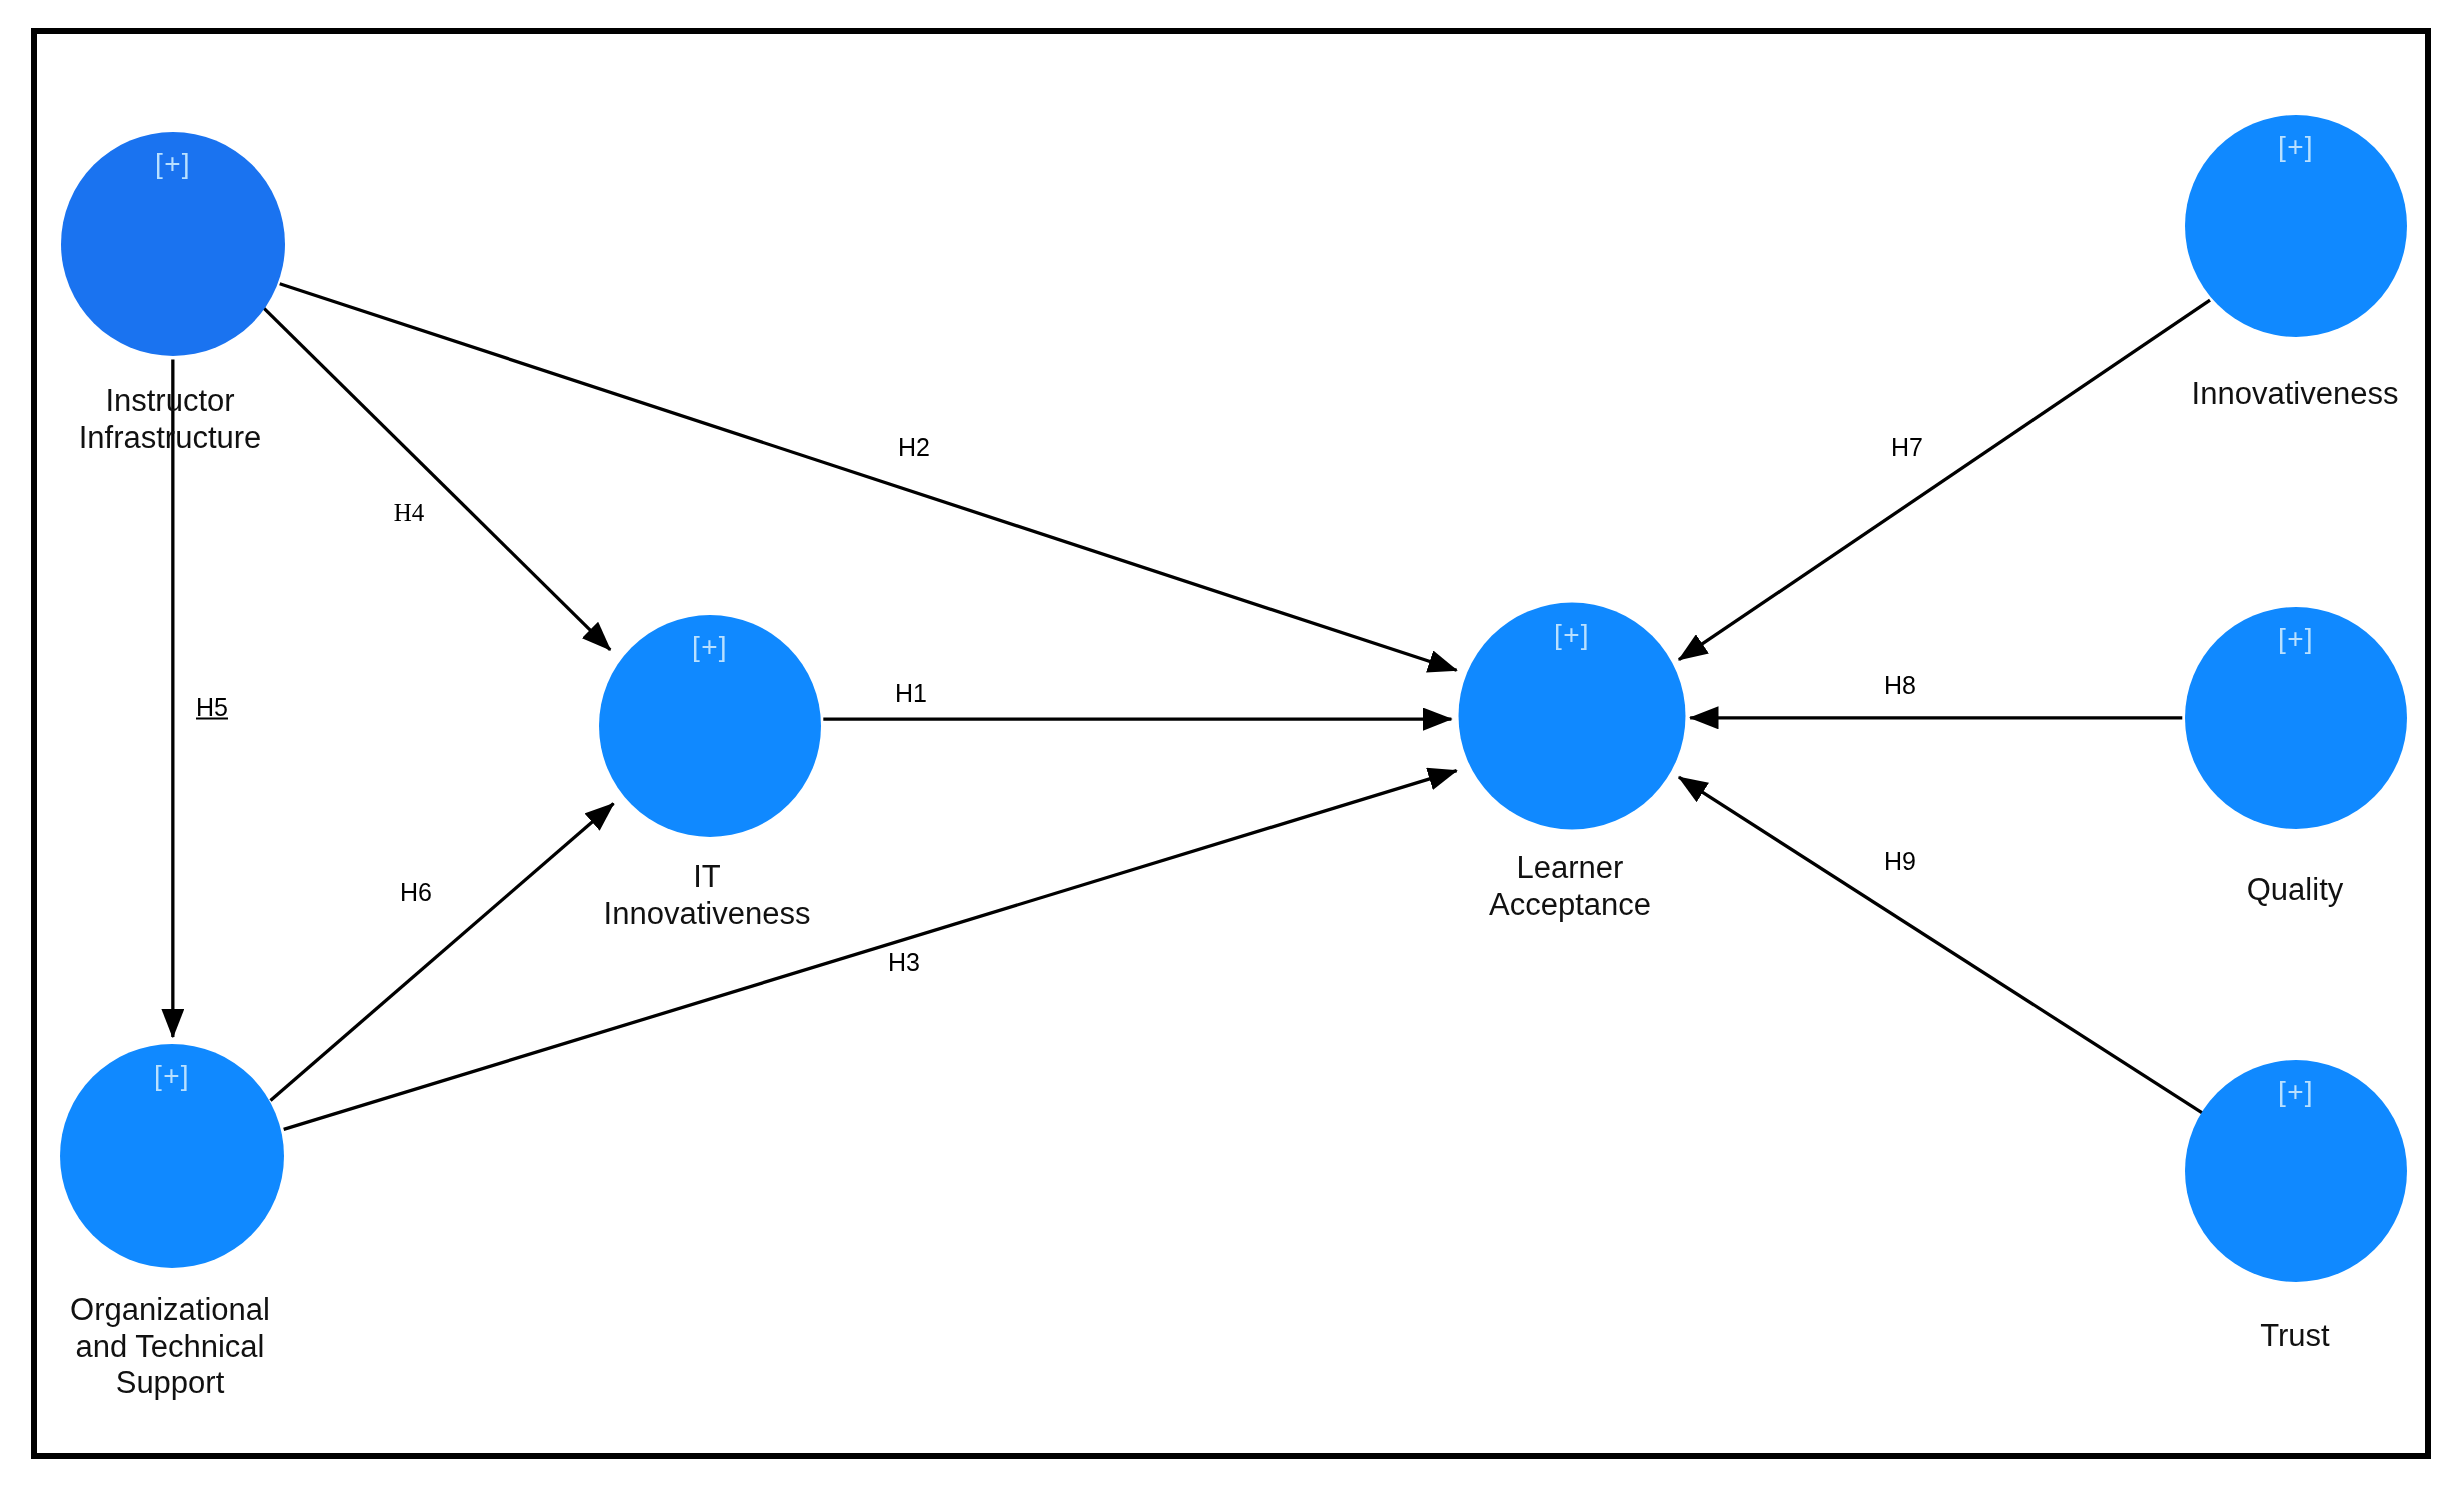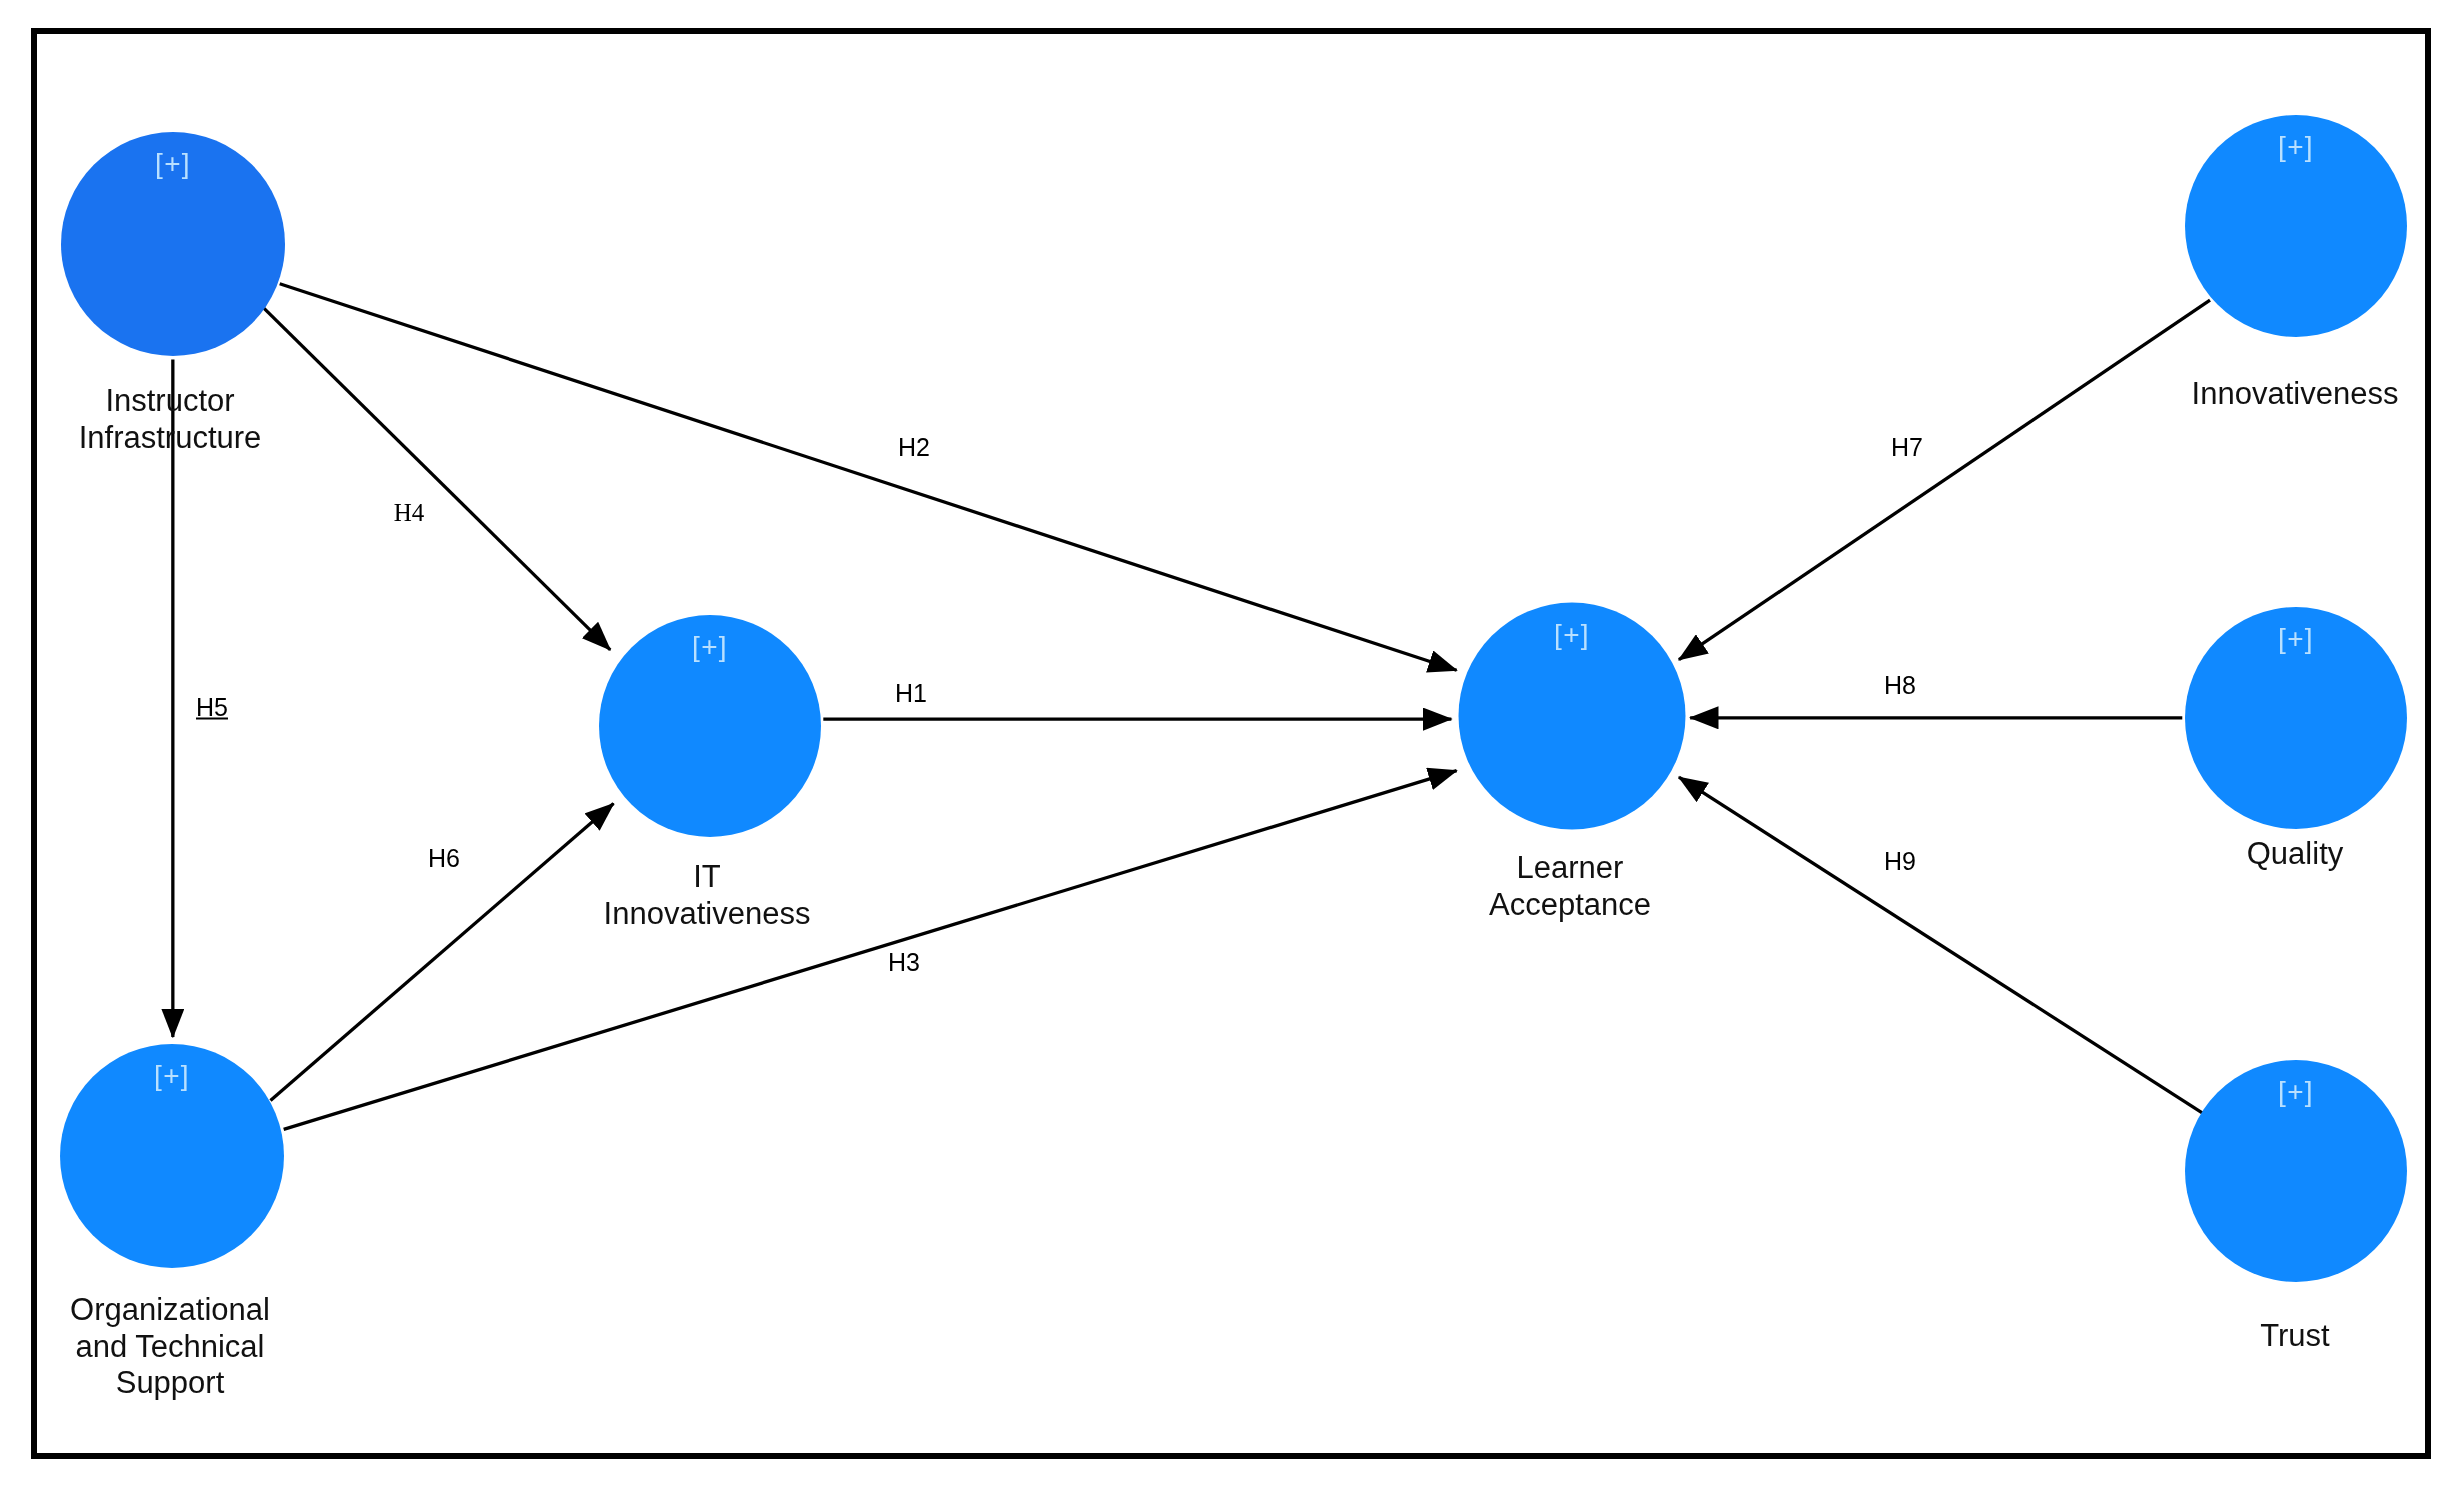--- a/index.html
+++ b/index.html
@@ -125,29 +125,29 @@
 Acceptance</div>
 
 <div class="node" style="left:2296px; top:226px; width:222px; height:222px;">
   <span class="node-plus">[+]</span>
 </div>
 <div class="node-label" style="left:2295px; top:376px;">Innovativeness</div>
 
 <div class="node" style="left:2296px; top:718px; width:222px; height:222px;">
   <span class="node-plus">[+]</span>
 </div>
-<div class="node-label" style="left:2295px; top:836px;">Quality</div>
+<div class="node-label" style="left:2295px; top:872px;">Quality</div>
 
 <div class="node" style="left:2296px; top:1171px; width:222px; height:222px;">
   <span class="node-plus">[+]</span>
 </div>
 <div class="node-label" style="left:2295px; top:1318px;">Trust</div>
 
 <div class="edge-label" style="left:911px; top:693px;">H1</div>
 <div class="edge-label" style="left:914px; top:447px;">H2</div>
 <div class="edge-label" style="left:904px; top:962px;">H3</div>
 <div class="edge-label" style="left:409px; top:513px;font-family:Liberation Serif, serif;">H4</div>
 <div class="edge-label" style="left:212px; top:707px;text-decoration:underline;">H5</div>
-<div class="edge-label" style="left:416px; top:858px;margin-left:28px;">H6</div>
+<div class="edge-label" style="left:416px; top:892px;">H6</div>
 <div class="edge-label" style="left:1907px; top:447px;">H7</div>
 <div class="edge-label" style="left:1900px; top:685px;">H8</div>
 <div class="edge-label" style="left:1900px; top:861px;">H9</div>
 
 
 </body></html>

